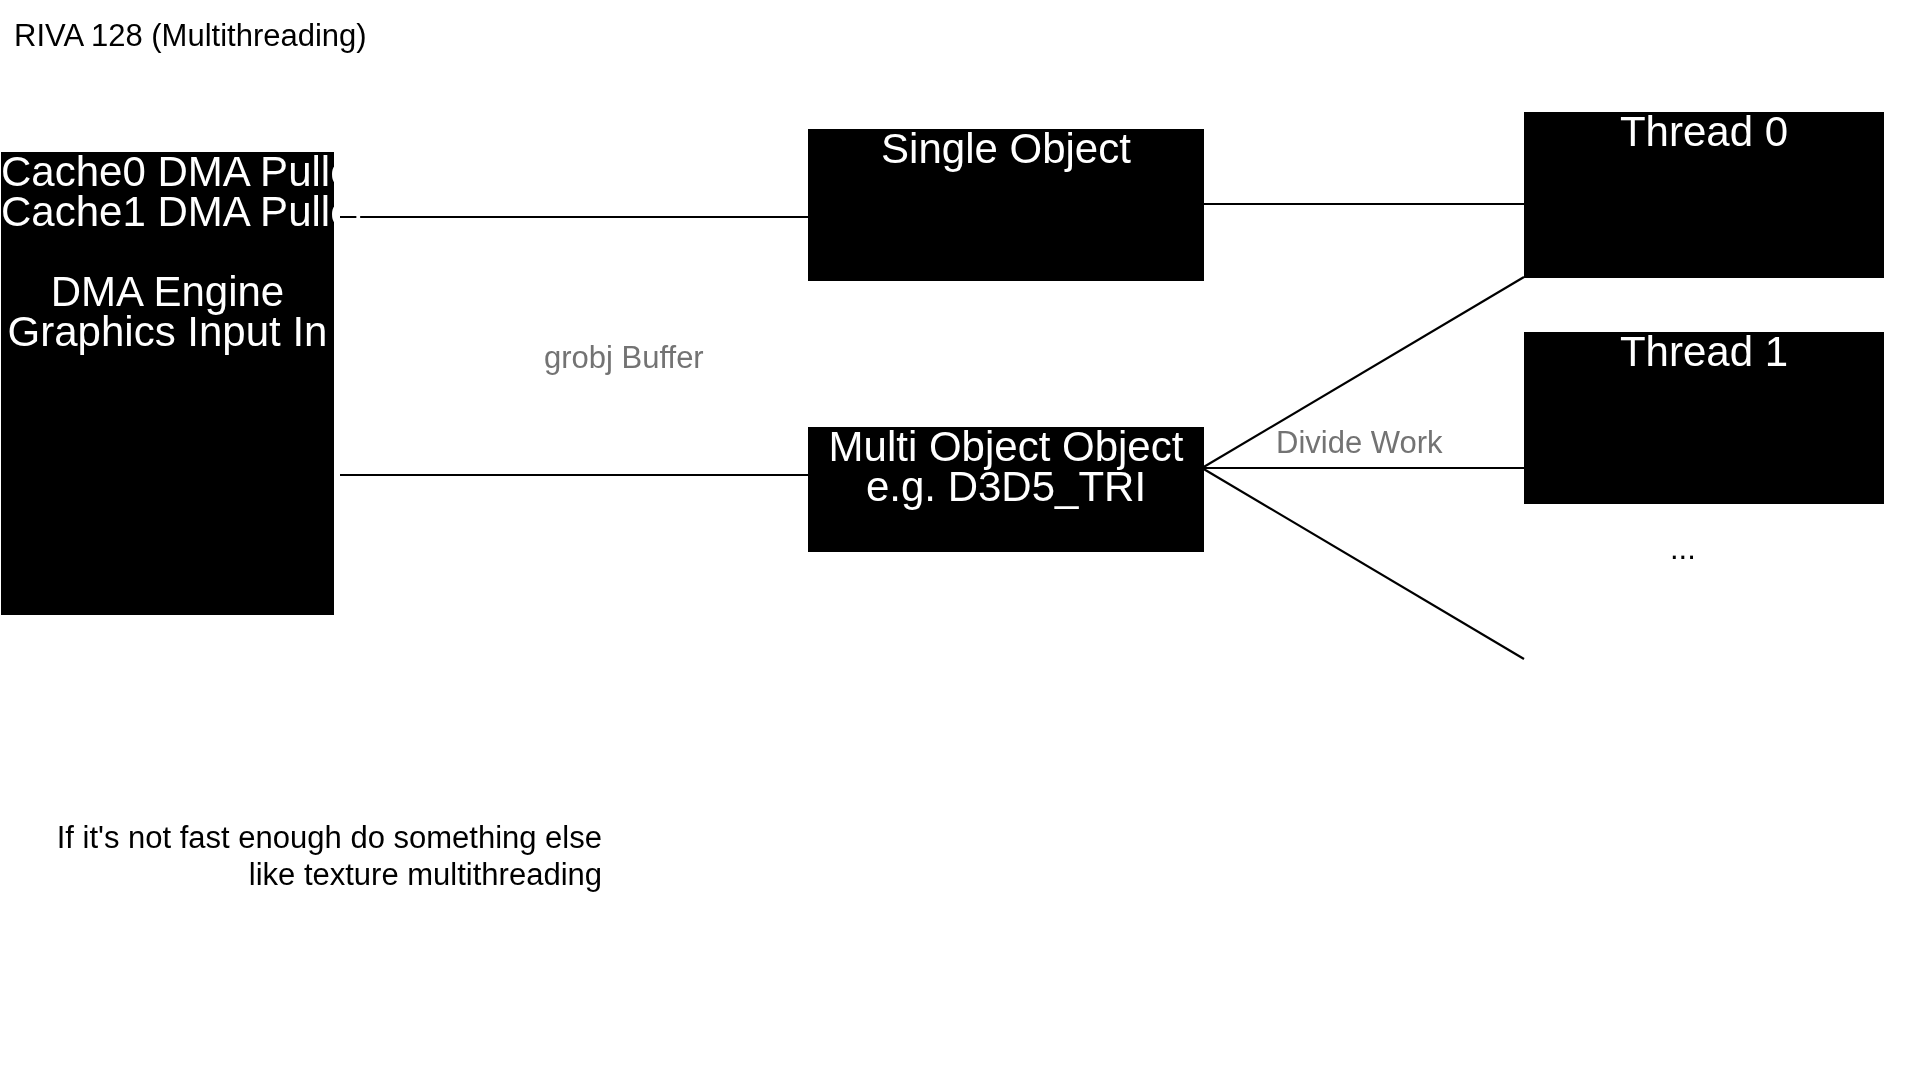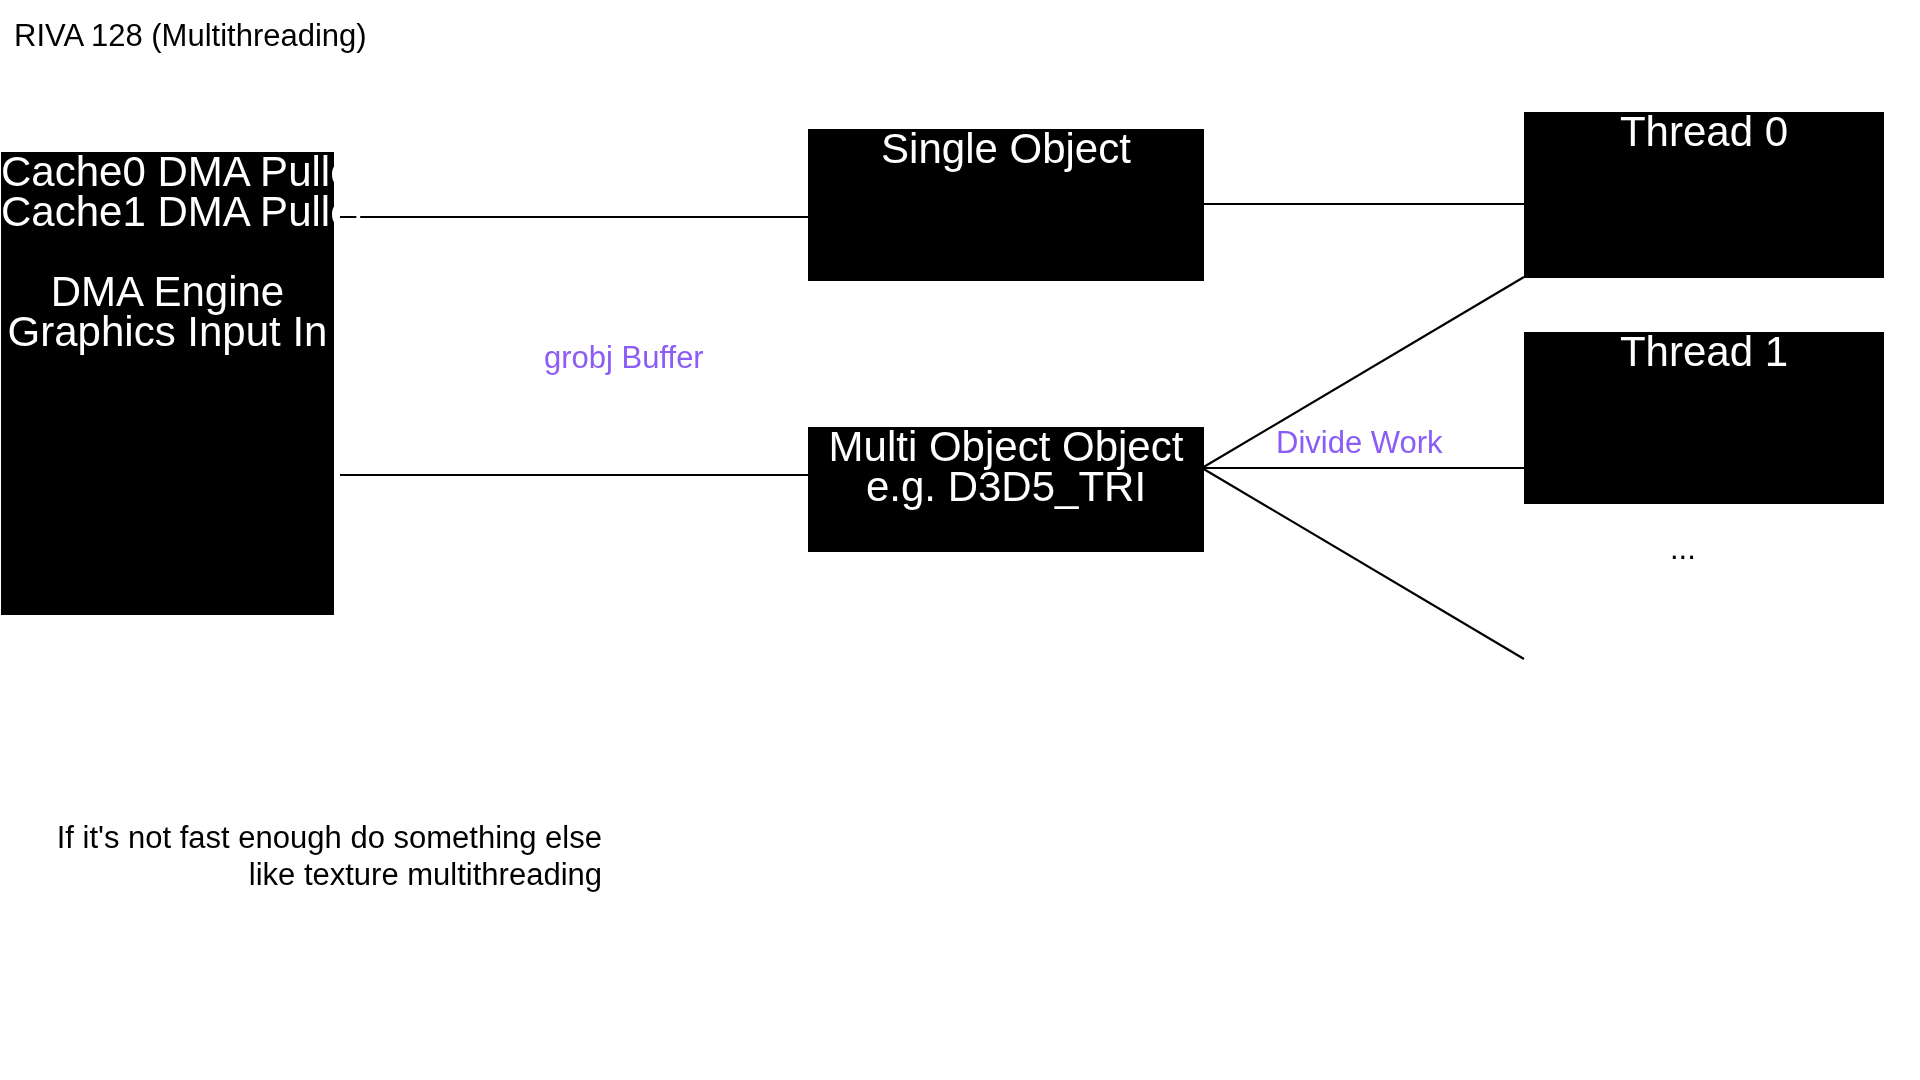--- a/index.html
+++ b/index.html
@@ -46,21 +46,21 @@
     white-space: nowrap;
   }
   .spacer {
     display: block;
     height: 40px;
   }
   .edge-label {
     position: absolute;
     font-size: 31px;
     line-height: 36px;
-    color: #8b5cf6;
+    color: #737373;
     white-space: nowrap;
     background: transparent;
   }
   .ellipsis {
     position: absolute;
     font-size: 31px;
     line-height: 36px;
     color: #000000;
     white-space: nowrap;
   }

